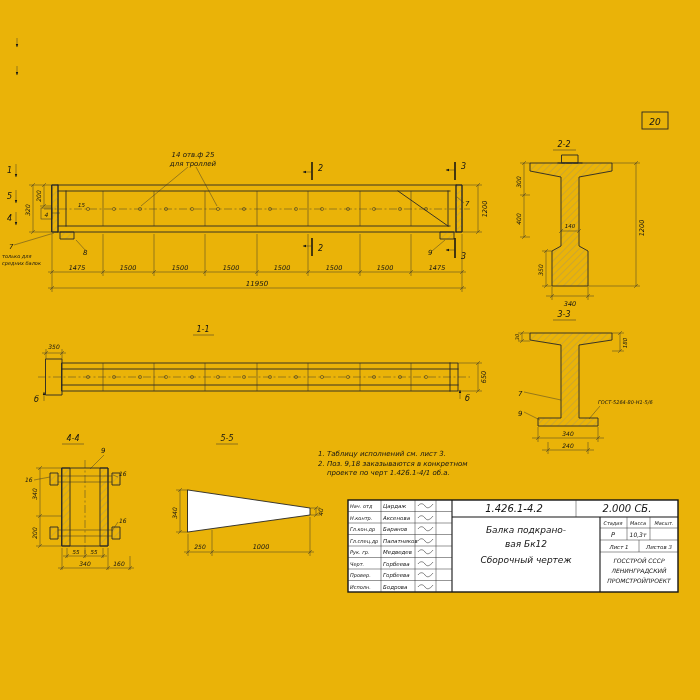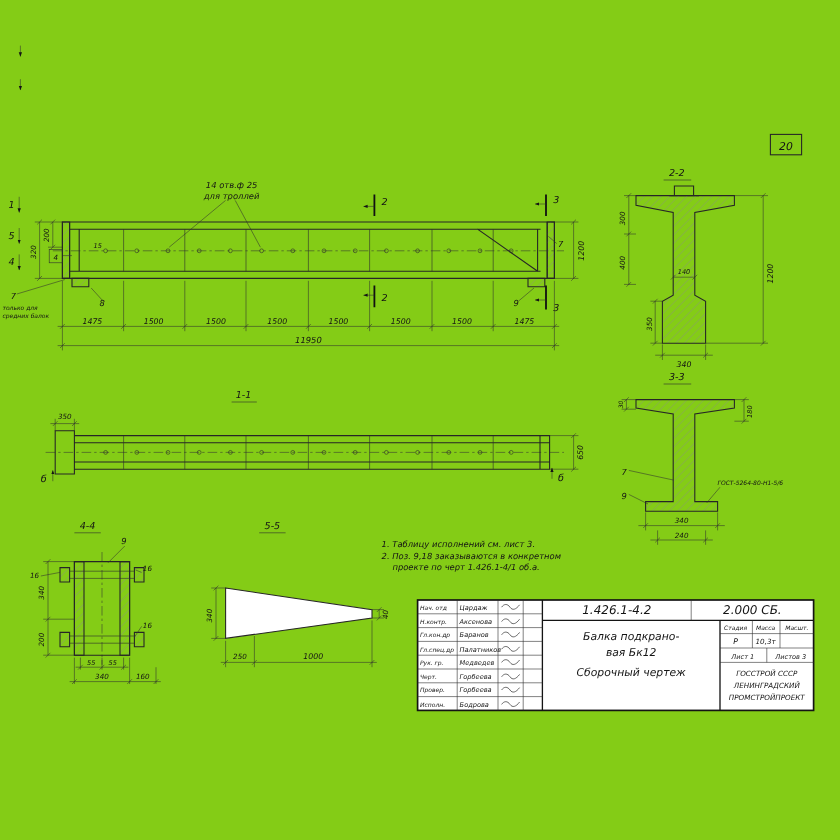--- a/index.html
+++ b/index.html
@@ -1,16 +1,16 @@
 <!DOCTYPE html>
 <html><head>
 <meta charset="utf-8">
 <style>
   html,body{margin:0;padding:0;background:#fff;}
-  #sheet{width:700px;height:700px;background:#84cc16;position:relative;overflow:hidden;}
+  #sheet{width:700px;height:700px;background:#eab308;position:relative;overflow:hidden;}
   svg{display:block;}
   .ln{stroke:#262626;stroke-width:.9;fill:none;stroke-linecap:square;}
   .thin{stroke:#2e2e2e;stroke-width:.5;fill:none;}
   .dim{stroke:#2e2e2e;stroke-width:.45;fill:none;}
   .cut{stroke:#111;stroke-width:1.5;fill:none;}
   .dash{stroke:#333;stroke-width:.45;fill:none;stroke-dasharray:8 2.5 2 2.5;}
   .hf{fill:url(#hatch);stroke:#262626;stroke-width:.9;}
   .wh{fill:#fff;}
   .sig{stroke:#333;stroke-width:.6;fill:none;}
   text{fill:#141414;font-family:"DejaVu Sans",sans-serif;font-style:italic;}

